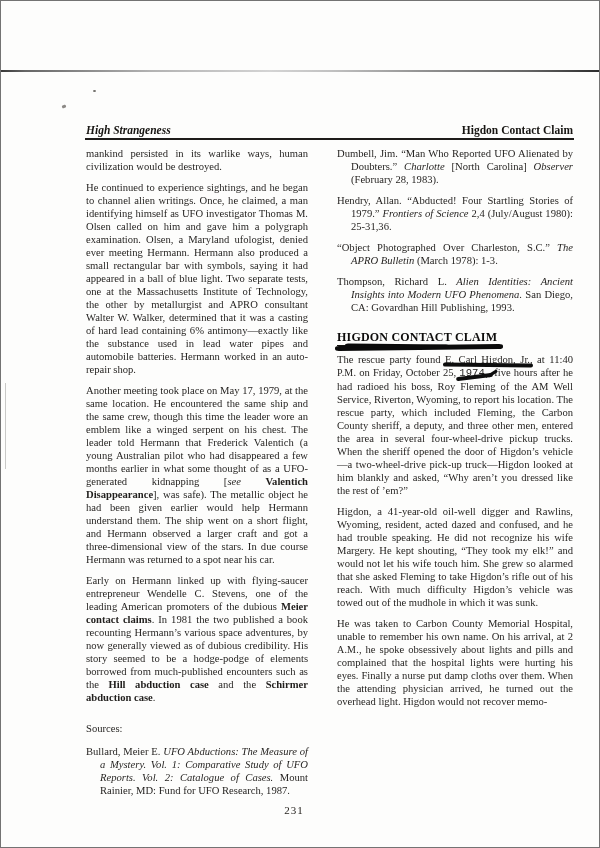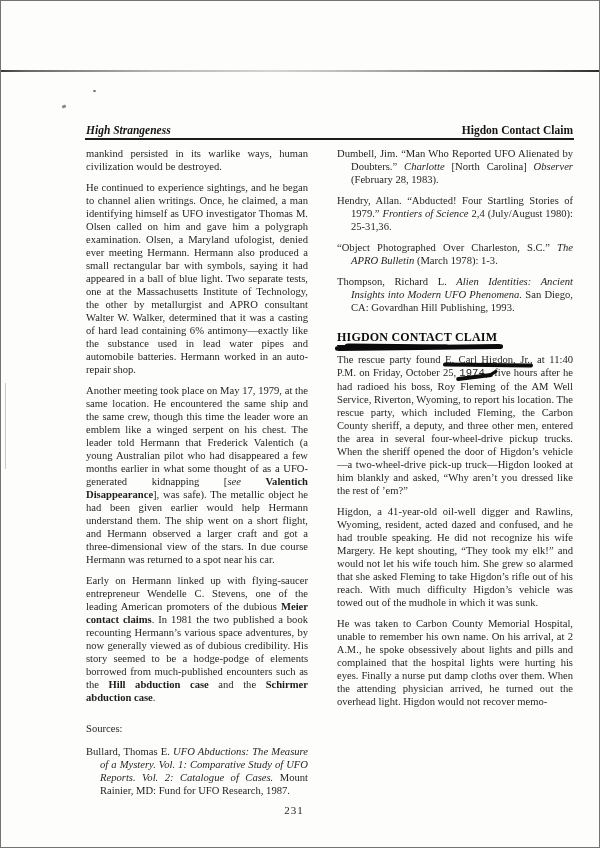--- a/index.html
+++ b/index.html
@@ -119,21 +119,21 @@
     <span class="head-right">Higdon Contact Claim</span>
   </div>
   <div class="head-rule"></div>
 
   <div class="col col-left">
     <p><span>mankind persisted in its warlike ways, human civilization would be destroyed.</span></p>
     <p><span>He continued to experience sightings, and he began to channel alien writings. Once, he claimed, a man identifying himself as UFO investigator Thomas M. Olsen called on him and gave him a polygraph examination. Olsen, a Maryland ufologist, denied ever meeting Hermann. Hermann also produced a small rectangular bar with symbols, saying it had appeared in a ball of blue light. Two separate tests, one at the Massachusetts Institute of Technology, the other by metallurgist and APRO consultant Walter W. Walker, determined that it was a casting of hard lead containing 6% antimony—exactly like the substance used in lead water pipes and automobile batteries. Hermann worked in an auto-repair shop.</span></p>
     <p><span>Another meeting took place on May 17, 1979, at the same location. He encountered the same ship and the same crew, though this time the leader wore an emblem like a winged serpent on his chest. The leader told Hermann that Frederick Valentich (a young Australian pilot who had disappeared a few months earlier in what some thought of as a UFO-generated kidnapping [</span><span class="run-i">see</span><span> </span><span class="run-b">Valentich Disappearance</span><span>], was safe). The metallic object he had been given earlier would help Hermann understand them. The ship went on a short flight, and Hermann observed a larger craft and got a three-dimensional view of the stars. In due course Hermann was returned to a spot near his car.</span></p>
     <p><span>Early on Hermann linked up with flying-saucer entrepreneur Wendelle C. Stevens, one of the leading American promoters of the dubious </span><span class="run-b">Meier contact claims</span><span>. In 1981 the two published a book recounting Hermann’s various space adventures, by now generally viewed as of dubious credibility. His story seemed to be a hodge-podge of elements borrowed from much-published encounters such as the </span><span class="run-b">Hill abduction case</span><span> and the </span><span class="run-b">Schirmer abduction case</span><span>.</span></p>
     <p class="sources-label">Sources:</p>
-    <p class="bib"><span>Bullard, Thomas E. </span><span class="run-i">UFO Abductions: The Measure of a Mystery. Vol. 1: Comparative Study of UFO Reports. Vol. 2: Catalogue of Cases.</span><span> Mount Rainier, MD: Fund for UFO Research, 1987.</span></p>
+    <p class="bib"><span>Bullard, Meier E. </span><span class="run-i">UFO Abductions: The Measure of a Mystery. Vol. 1: Comparative Study of UFO Reports. Vol. 2: Catalogue of Cases.</span><span> Mount Rainier, MD: Fund for UFO Research, 1987.</span></p>
   </div>
 
   <div class="col col-right">
     <p class="bib"><span>Dumbell, Jim. “Man Who Reported UFO Alienated by Doubters.” </span><span class="run-i">Charlotte</span><span> [North Carolina] </span><span class="run-i">Observer</span><span> (February 28, 1983).</span></p>
     <p class="bib"><span>Hendry, Allan. “Abducted! Four Startling Stories of 1979.” </span><span class="run-i">Frontiers of Science</span><span> 2,4 (July/August 1980): 25-31,36.</span></p>
     <p class="bib"><span>“Object Photographed Over Charleston, S.C.” </span><span class="run-i">The APRO Bulletin</span><span> (March 1978): 1-3.</span></p>
     <p class="bib"><span>Thompson, Richard L. </span><span class="run-i">Alien Identities: Ancient Insights into Modern UFO Phenomena.</span><span> San Diego, CA: Govardhan Hill Publishing, 1993.</span></p>
 
     <h2 class="entry-heading" style="position: relative;">
       <span class="heading-text">HIGDON CONTACT CLAIM</span>

